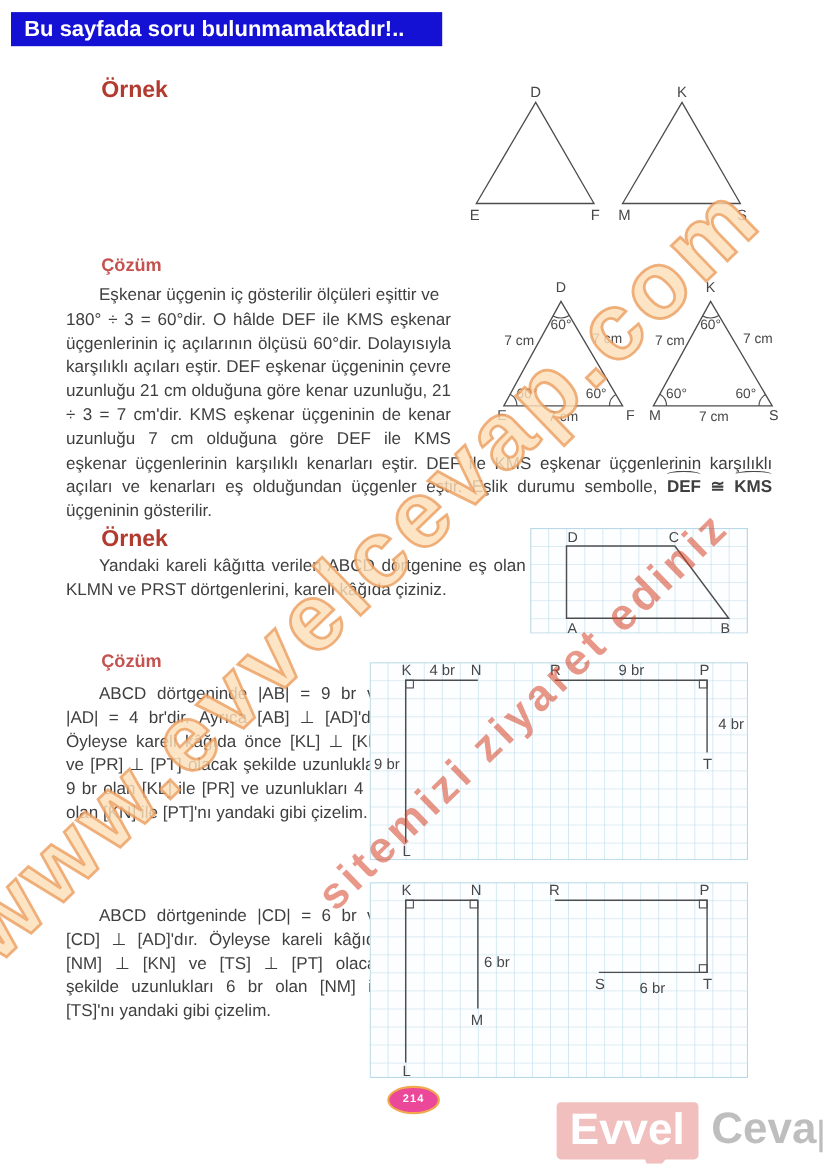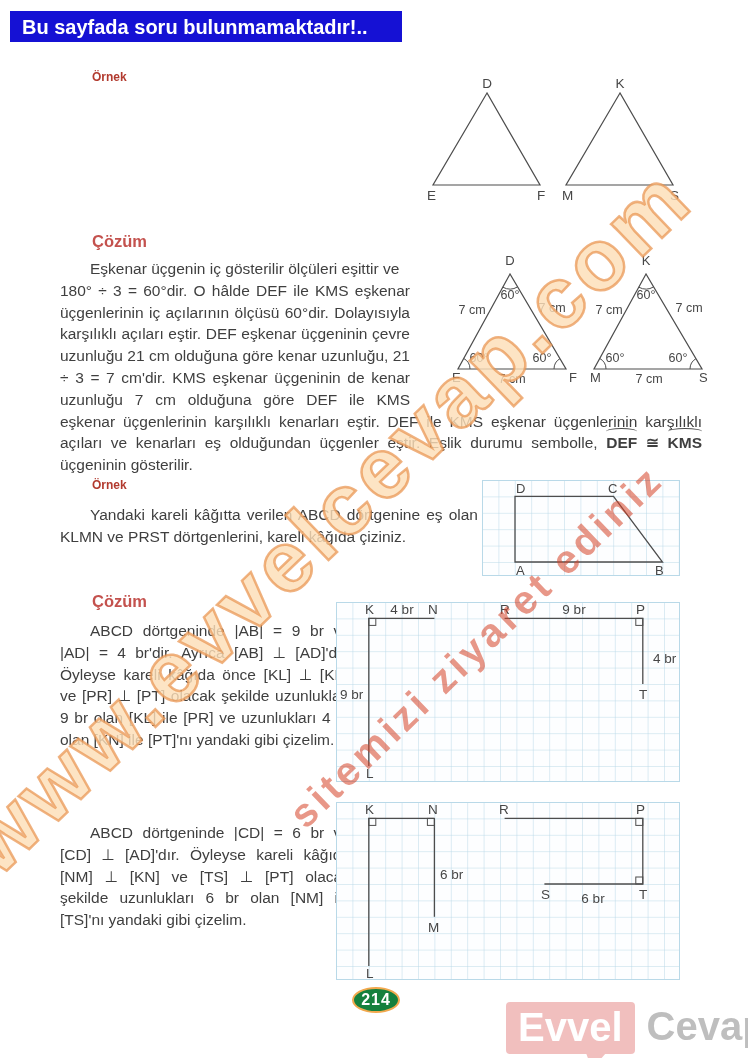--- a/index.html
+++ b/index.html
@@ -1,38 +1,38 @@
 <!DOCTYPE html>
 <html><head>
 <meta charset="utf-8">
 <style>
   html,body{margin:0;padding:0;background:#ffffff;}
   .page{position:relative;width:748px;height:1058px;background:#ffffff;overflow:hidden;
         font-family:"Liberation Sans",sans-serif;color:#3f3f3f;}
   .banner{position:absolute;left:10px;top:11px;width:392px;height:31px;background:#1511d4;
           color:#fff;font-weight:bold;font-size:20px;line-height:33px;padding-left:12px;
           box-sizing:border-box;white-space:nowrap;}
-  .h-ornek{position:absolute;left:92px;font-size:12px;font-weight:bold;color:#b23a2e;}
+  .h-ornek{position:absolute;left:92px;font-size:21px;font-weight:bold;color:#b23a2e;}
   .h-cozum{position:absolute;left:92px;font-size:16.5px;font-weight:bold;color:#c4524e;}
   .para{position:absolute;font-size:15.5px;line-height:21.8px;text-align:justify;text-indent:30px;}
   .fig{position:absolute;}
   svg text{font-family:"Liberation Sans",sans-serif;fill:#474747;}
   .sol1fig{float:right;width:284px;height:150px;margin:-6px 0 6px 8px;}
   .hat{position:relative;display:inline-block;font-weight:bold;text-indent:0;}
   .hat::before{content:'';position:absolute;left:0;right:0;top:-4px;height:6px;
                border-top:1.7px solid #4a4a4a;border-radius:50% 50% 0 0;}
   .cong{font-weight:bold;}
   .wm1{position:absolute;left:-22px;top:808px;transform:rotate(-44deg);transform-origin:0 50%;
        font-size:86px;font-weight:bold;letter-spacing:5px;white-space:nowrap;pointer-events:none;
        color:rgba(252,222,183,0.82);-webkit-text-stroke:2.5px rgba(233,148,80,0.72);z-index:9;}
   .wm2{position:absolute;left:296px;top:798px;transform:rotate(-44deg);transform-origin:0 50%;
        font-size:40px;font-weight:bold;letter-spacing:4px;white-space:nowrap;pointer-events:none;
        color:rgba(213,66,38,0.55);z-index:9;}
-  .badge{position:absolute;left:352px;top:987px;width:48px;height:26px;background:#15803d;
-         border:2px solid #f2a94e;border-radius:50%;color:#fff;font-weight:bold;font-size:16px;
+  .badge{position:absolute;left:352px;top:987px;width:48px;height:26px;background:#ec4899;
+         border:2px solid #f2a94e;border-radius:50%;color:#fff;font-weight:bold;font-size:10px;
          text-align:center;line-height:22px;box-sizing:border-box;letter-spacing:1px;}
   .logo{position:absolute;left:506px;top:1002px;display:flex;align-items:flex-start;opacity:0.5;}
   .logo-bubble{position:relative;background:#e4807f;color:#fff;font-size:40px;font-weight:bold;
                padding:3px 12px 5px 12px;border-radius:4px;line-height:44px;}
   .logo-bubble::after{content:'';position:absolute;bottom:-15px;left:62%;width:0;height:0;
                border-left:6px solid transparent;border-right:14px solid transparent;
                border-top:16px solid #e4807f;}
   .logo-cevap{color:#7f7f7f;font-size:40px;font-weight:bold;margin-left:12px;line-height:48px;}
 </style>
 </head>

